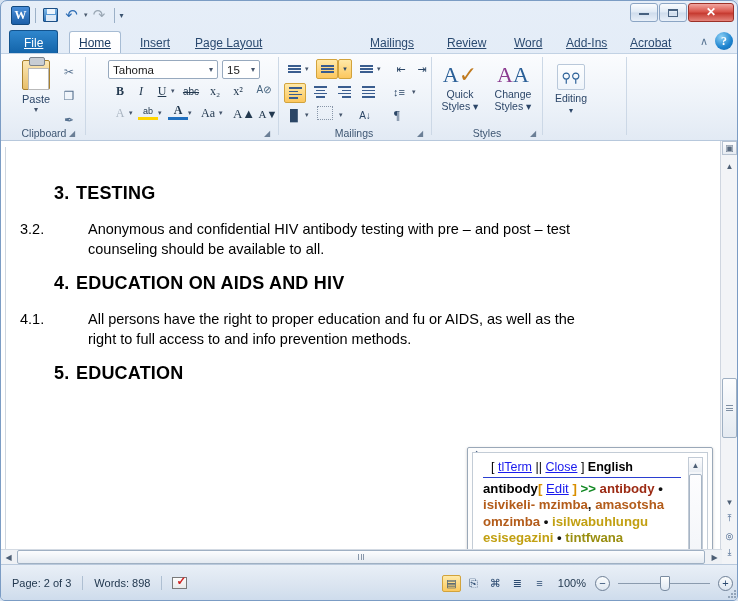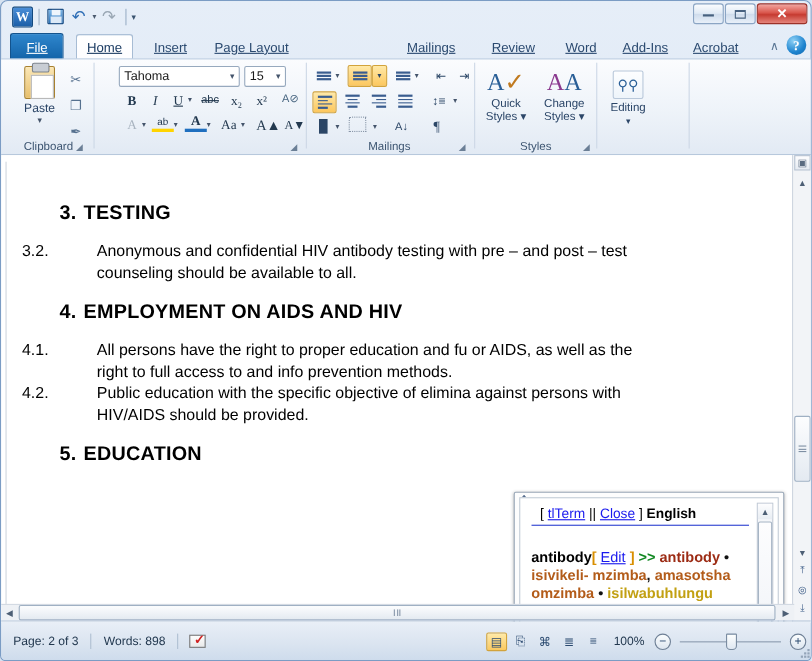--- a/index.html
+++ b/index.html
@@ -319,21 +319,21 @@
   .drag-handle {
     position:absolute; left:2px; top:2px; width:13px; height:13px;
     font-size:11px; color:#51688a; line-height:11px; text-align:center;
   }
   .pcontent {
     position:absolute; left:10px; top:4px; right:26px; bottom:6px;
     overflow:hidden;
   }
   .phead {
     font-size:12.5px; padding:3px 0 3px 8px; color:#000;
-    border-bottom:1.5px solid #2b3fd0; margin-bottom:21px;
+    border-bottom:1.5px solid #2b3fd0; margin-bottom:3px;
   }
   .plink { color:#1a1aee; text-decoration:underline; }
   .psep { color:#000; }
   .pbody {
     font-size:13.2px; line-height:16.4px; font-weight:bold;
     word-wrap:break-word;
   }
   .pbody .w-black { color:#000; }
   .pbody .w-orange { color:#d98f00; font-weight:bold;}
   .pbody .w-editlink { color:#1a1aee; text-decoration:underline; font-weight:normal;}
@@ -567,26 +567,25 @@
           <span class="num">3.</span><span>TESTING</span>
         </h3>
 
 
         <p class="para"><span class="num2">3.2.</span><span>Anonymous and confidential HIV antibody testing with pre – and post – test counseling should be available to all.</span></p>
 
 
         <div class="gap"></div>
 
         <h3 class="heading">
-          <span class="num">4.</span><span>EMPLOYMENT ON AIDS AND HIV</span>
+          <span class="num">4.</span><span>EDUCATION ON AIDS AND HIV</span>
         </h3>
 
         <p class="para"><span class="num2">4.1.</span><span>All persons have  the right to proper education and fu or AIDS, as well as the right to full access  to and info prevention methods.</span></p>
 
-        <p class="para"><span class="num2">4.2.</span><span>Public education with the specific objective of elimina against persons with HIV/AIDS should  be provided.</span></p>
 
         <div class="gap"></div>
 
         <h3 class="heading" style="margin-bottom:0;">
           <span class="num">5.</span><span>EDUCATION</span>
         </h3>
 
       </div>
     </div>
 

